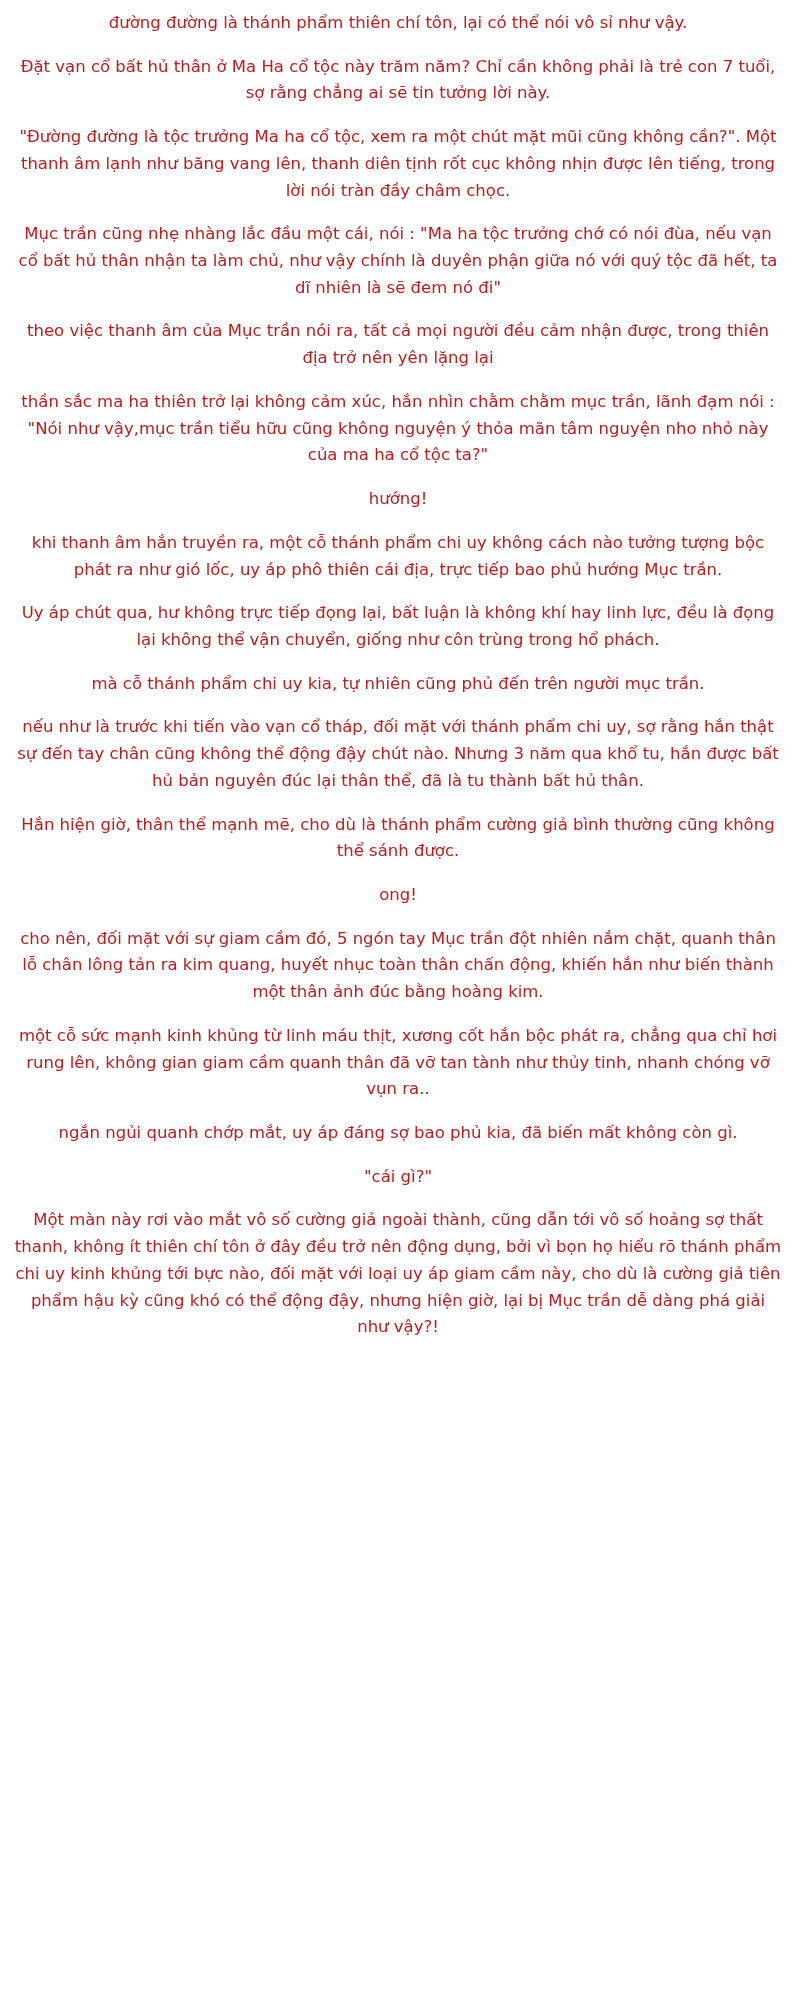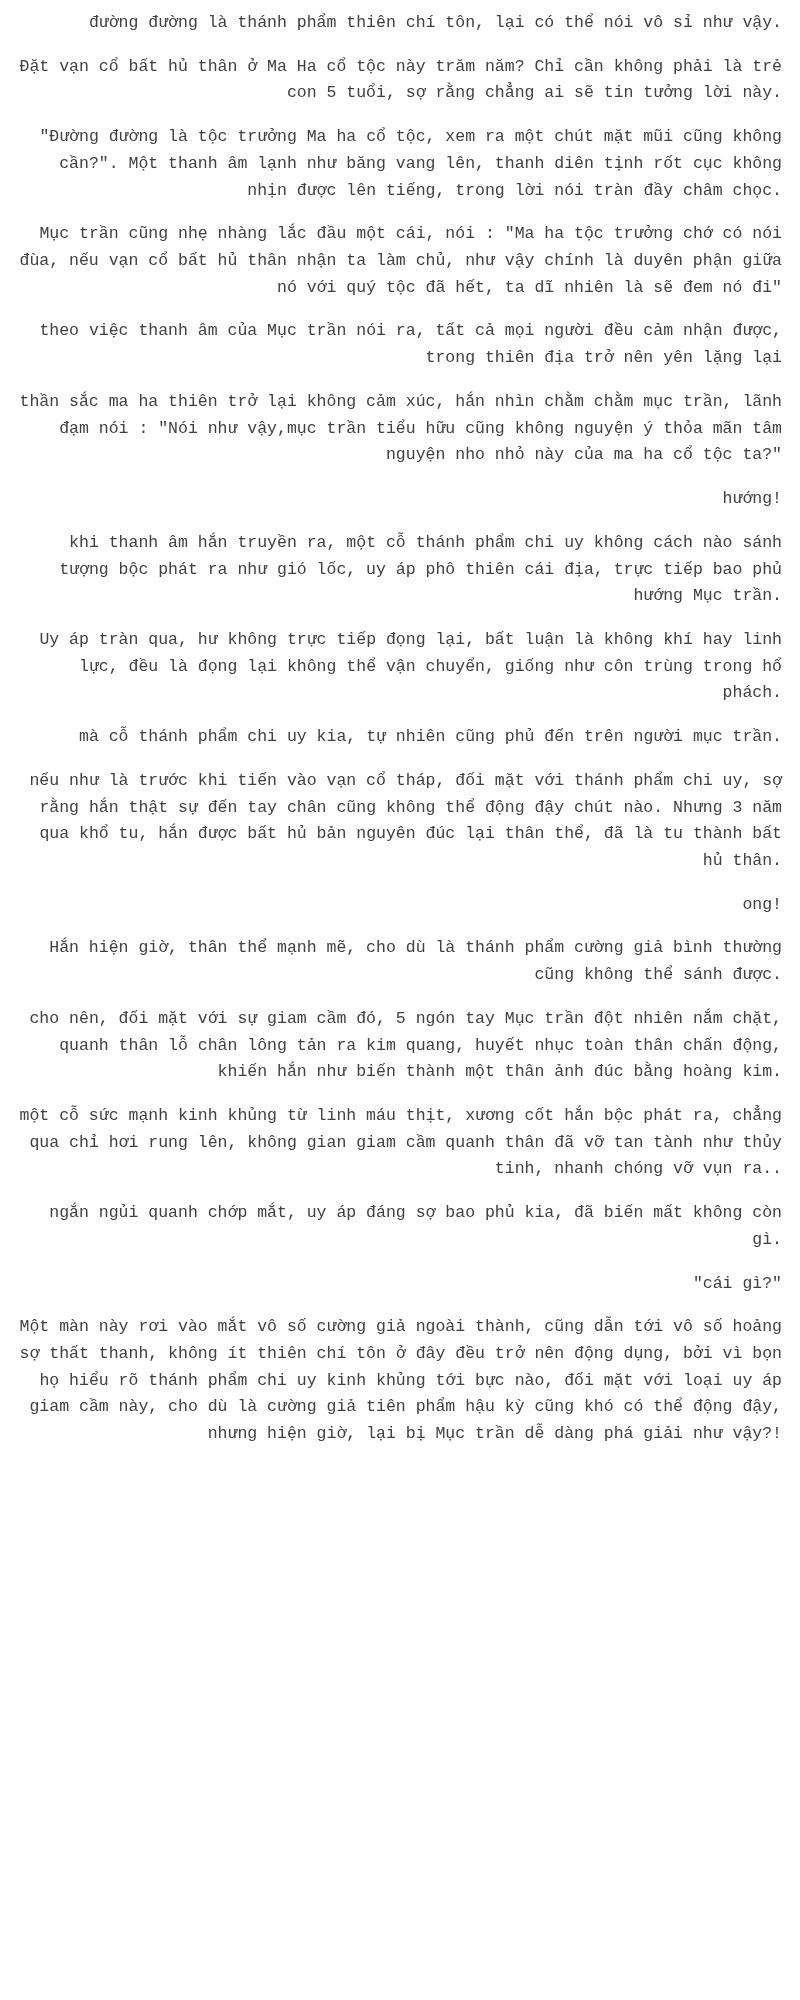--- a/index.html
+++ b/index.html
@@ -12,47 +12,46 @@
     min-height: 2000px;
     font-family: "DejaVu Sans", "Liberation Sans", sans-serif;
   }
   .page {
     width: 800px;
     box-sizing: border-box;
     padding: 10px 18px 20px 14px;
     background: #ffffff;
   }
   .para {
-    color: #404040;
+    color: #b91c1c;
     font-size: 16.5px;
     line-height: 1.62;
     margin: 0 0 17px 0;
-    text-align: right;
+    text-align: center;
     word-wrap: break-word;
-    font-family: Liberation Mono, monospace;
   }
   .para:last-child {
     margin-bottom: 8px;
   }
 </style>
 </head>
 <body>
 
 <div class="page">
   <p class="para">đường đường là thánh phẩm thiên chí tôn, lại có thể nói vô sỉ như vậy.</p>
-  <p class="para">Đặt vạn cổ bất hủ thân ở Ma Ha cổ tộc này trăm năm? Chỉ cần không phải là trẻ con 5 tuổi, sợ rằng chẳng ai sẽ tin tưởng lời này.</p>
+  <p class="para">Đặt vạn cổ bất hủ thân ở Ma Ha cổ tộc này trăm năm? Chỉ cần không phải là trẻ con 7 tuổi, sợ rằng chẳng ai sẽ tin tưởng lời này.</p>
   <p class="para">"Đường đường là tộc trưởng Ma ha cổ tộc, xem ra một chút mặt mũi cũng không cần?". Một thanh âm lạnh như băng vang lên, thanh diên tịnh rốt cục không nhịn được lên tiếng, trong lời nói tràn đầy châm chọc.</p>
   <p class="para">Mục trần cũng nhẹ nhàng lắc đầu một cái, nói : "Ma ha tộc trưởng chớ có nói đùa, nếu vạn cổ bất hủ thân nhận ta làm chủ, như vậy chính là duyên phận giữa nó với quý tộc đã hết, ta dĩ nhiên là sẽ đem nó đi"</p>
   <p class="para">theo việc thanh âm của Mục trần nói ra, tất cả mọi người đều cảm nhận được, trong thiên địa trở nên yên lặng lại</p>
   <p class="para">thần sắc ma ha thiên trở lại không cảm xúc, hắn nhìn chằm chằm mục trần, lãnh đạm nói : "Nói như vậy,mục trần tiểu hữu cũng không nguyện ý thỏa mãn tâm nguyện nho nhỏ này của ma ha cổ tộc ta?"</p>
   <p class="para">hướng!</p>
-  <p class="para">khi thanh âm hắn truyền ra, một cỗ thánh phẩm chi uy không cách nào sánh tượng bộc phát ra như gió lốc, uy áp phô thiên cái địa, trực tiếp bao phủ hướng Mục trần.</p>
-  <p class="para">Uy áp tràn qua, hư không trực tiếp đọng lại, bất luận là không khí hay linh lực, đều là đọng lại không thể vận chuyển, giống như côn trùng trong hổ phách.</p>
+  <p class="para">khi thanh âm hắn truyền ra, một cỗ thánh phẩm chi uy không cách nào tưởng tượng bộc phát ra như gió lốc, uy áp phô thiên cái địa, trực tiếp bao phủ hướng Mục trần.</p>
+  <p class="para">Uy áp chút qua, hư không trực tiếp đọng lại, bất luận là không khí hay linh lực, đều là đọng lại không thể vận chuyển, giống như côn trùng trong hổ phách.</p>
   <p class="para">mà cỗ thánh phẩm chi uy kia, tự nhiên cũng phủ đến trên người mục trần.</p>
   <p class="para">nếu như là trước khi tiến vào vạn cổ tháp, đối mặt với thánh phẩm chi uy, sợ rằng hắn thật sự đến tay chân cũng không thể động đậy chút nào. Nhưng 3 năm qua khổ tu, hắn được bất hủ bản nguyên đúc lại thân thể, đã là tu thành bất hủ thân.</p>
+  <p class="para">Hắn hiện giờ, thân thể mạnh mẽ, cho dù là thánh phẩm cường giả bình thường cũng không thể sánh được.</p>
   <p class="para">ong!</p>
-  <p class="para">Hắn hiện giờ, thân thể mạnh mẽ, cho dù là thánh phẩm cường giả bình thường cũng không thể sánh được.</p>
   <p class="para">cho nên, đối mặt với sự giam cầm đó, 5 ngón tay Mục trần đột nhiên nắm chặt, quanh thân lỗ chân lông tản ra kim quang, huyết nhục toàn thân chấn động, khiến hắn như biến thành một thân ảnh đúc bằng hoàng kim.</p>
   <p class="para">một cỗ sức mạnh kinh khủng từ linh máu thịt, xương cốt hắn bộc phát ra, chẳng qua chỉ hơi rung lên, không gian giam cầm quanh thân đã vỡ tan tành như thủy tinh, nhanh chóng vỡ vụn ra..</p>
   <p class="para">ngắn ngủi quanh chớp mắt, uy áp đáng sợ bao phủ kia, đã biến mất không còn gì.</p>
   <p class="para">"cái gì?"</p>
   <p class="para">Một màn này rơi vào mắt vô số cường giả ngoài thành, cũng dẫn tới vô số hoảng sợ thất thanh, không ít thiên chí tôn ở đây đều trở nên động dụng, bởi vì bọn họ hiểu rõ thánh phẩm chi uy kinh khủng tới bực nào, đối mặt với loại uy áp giam cầm này, cho dù là cường giả tiên phẩm hậu kỳ cũng khó có thể động đậy, nhưng hiện giờ, lại bị Mục trần dễ dàng phá giải như vậy?!</p>
 </div>
 
 </body></html>

